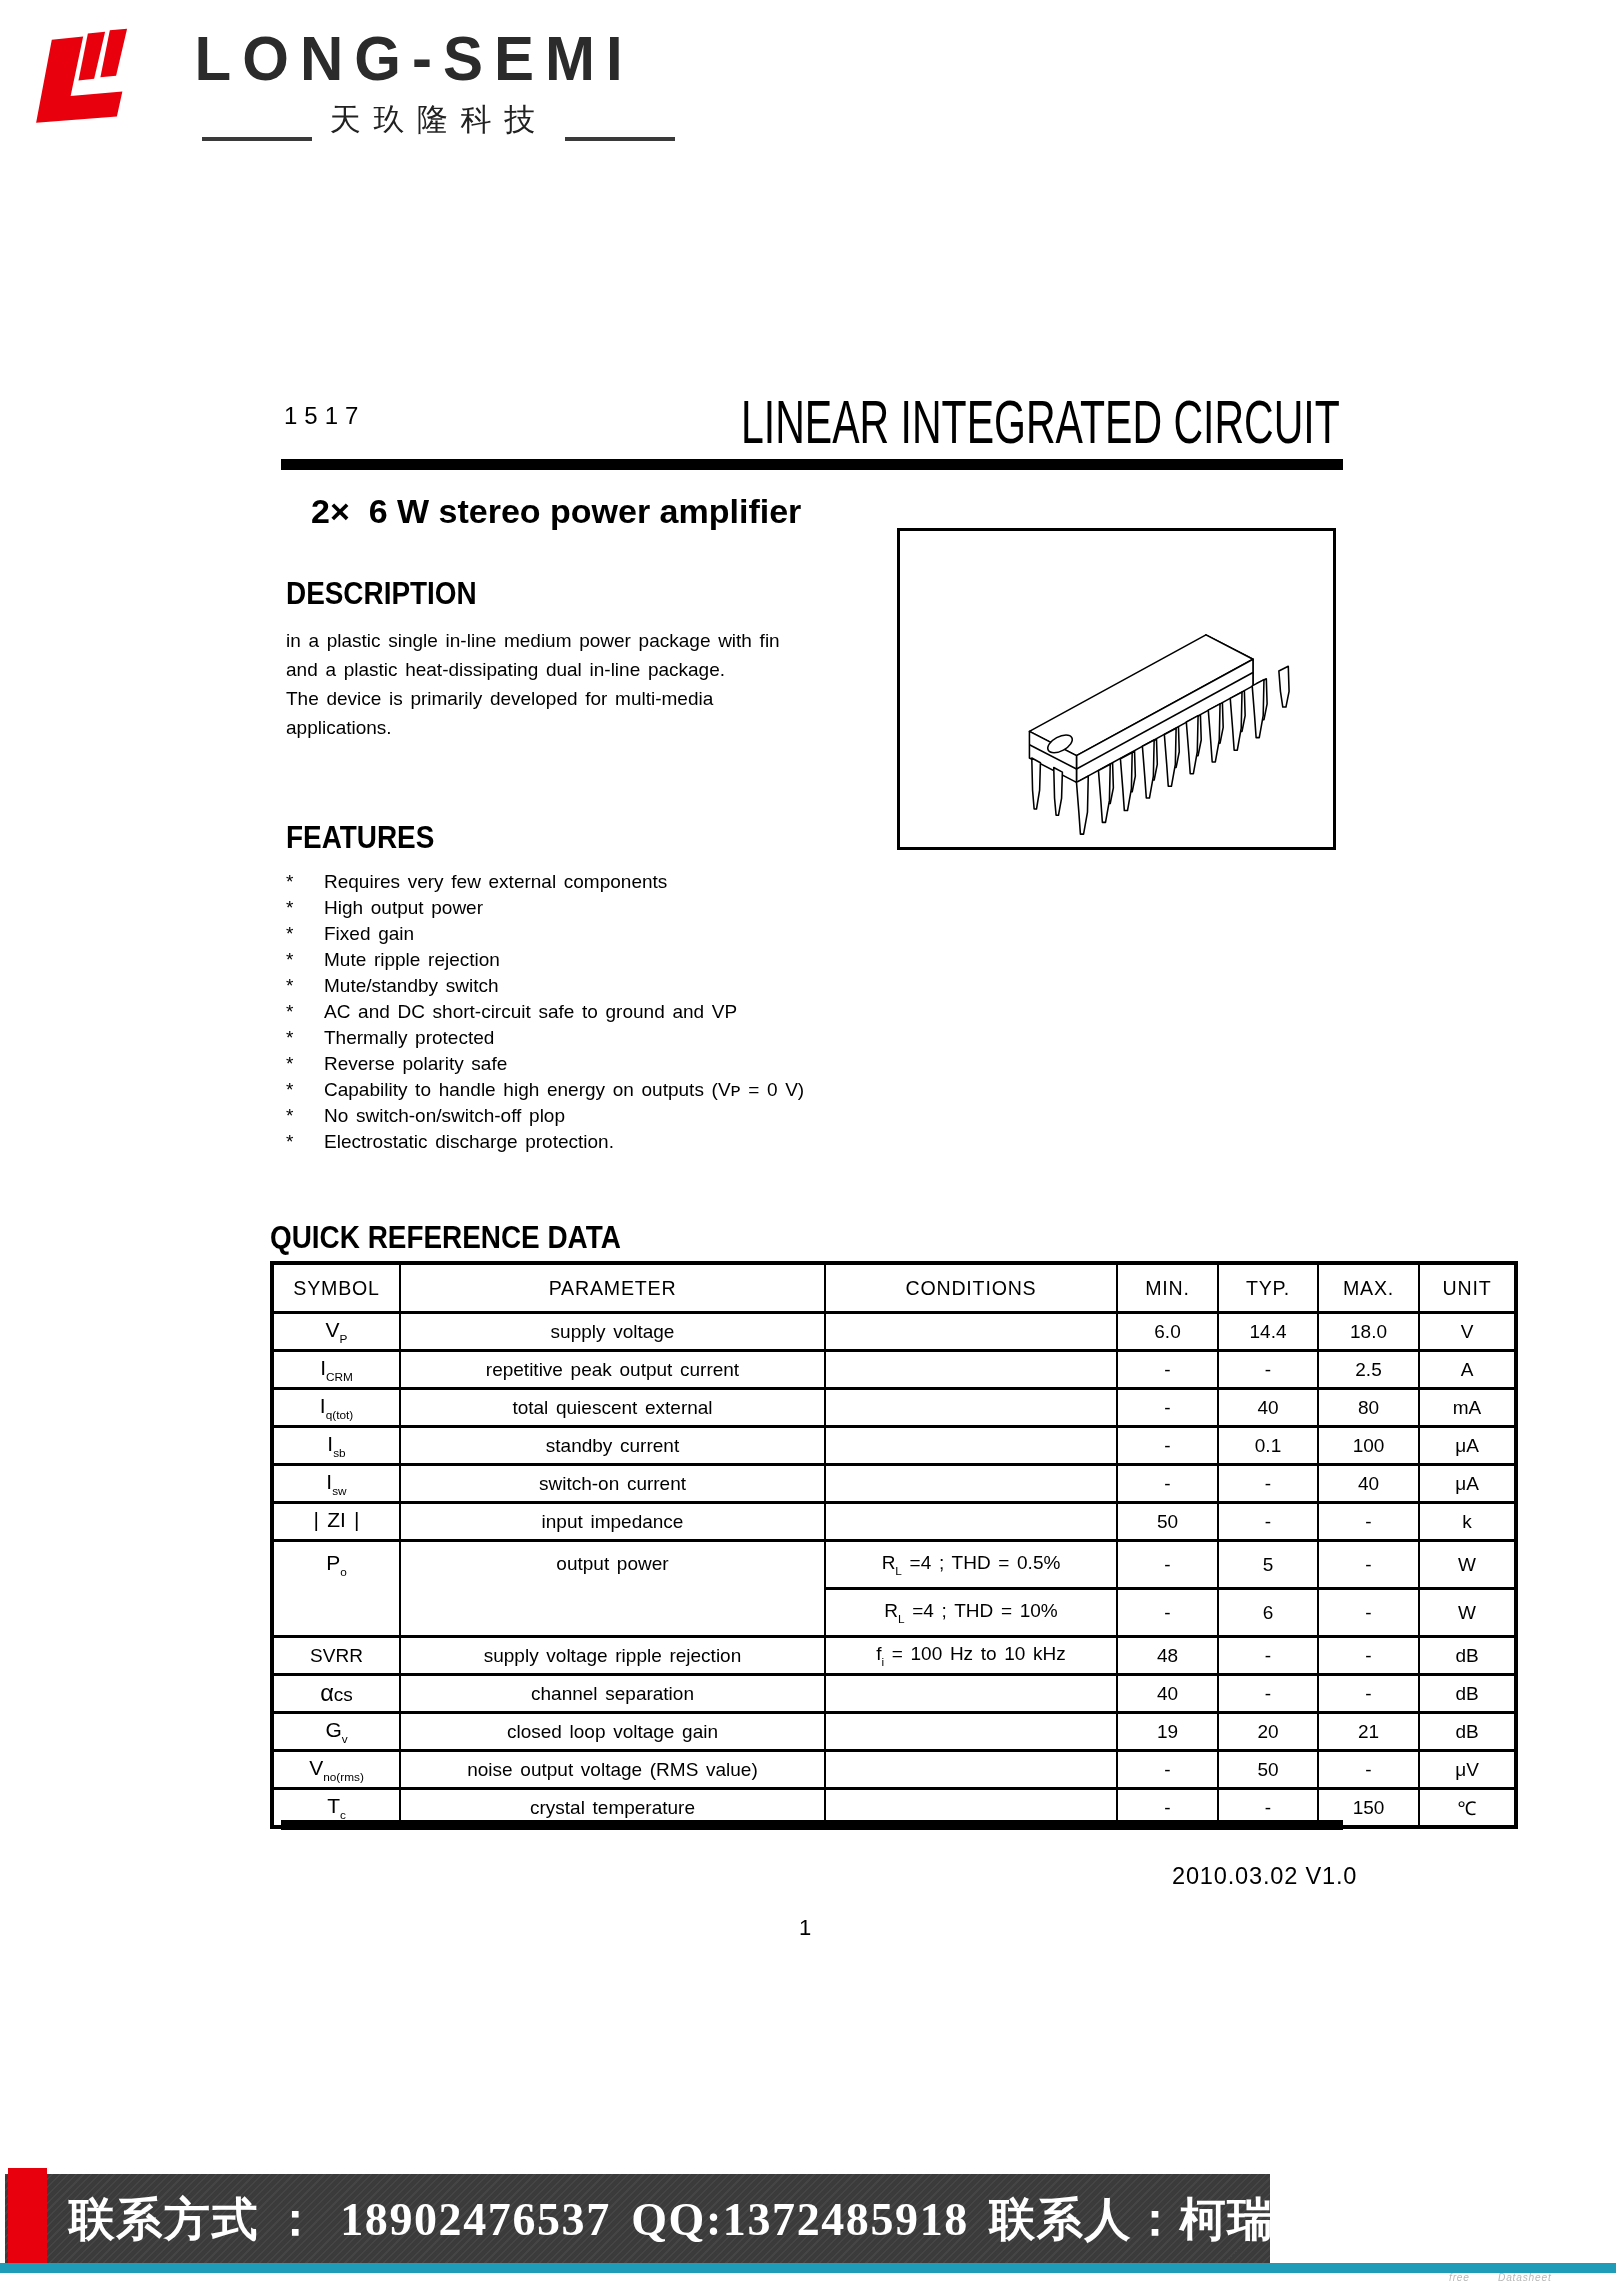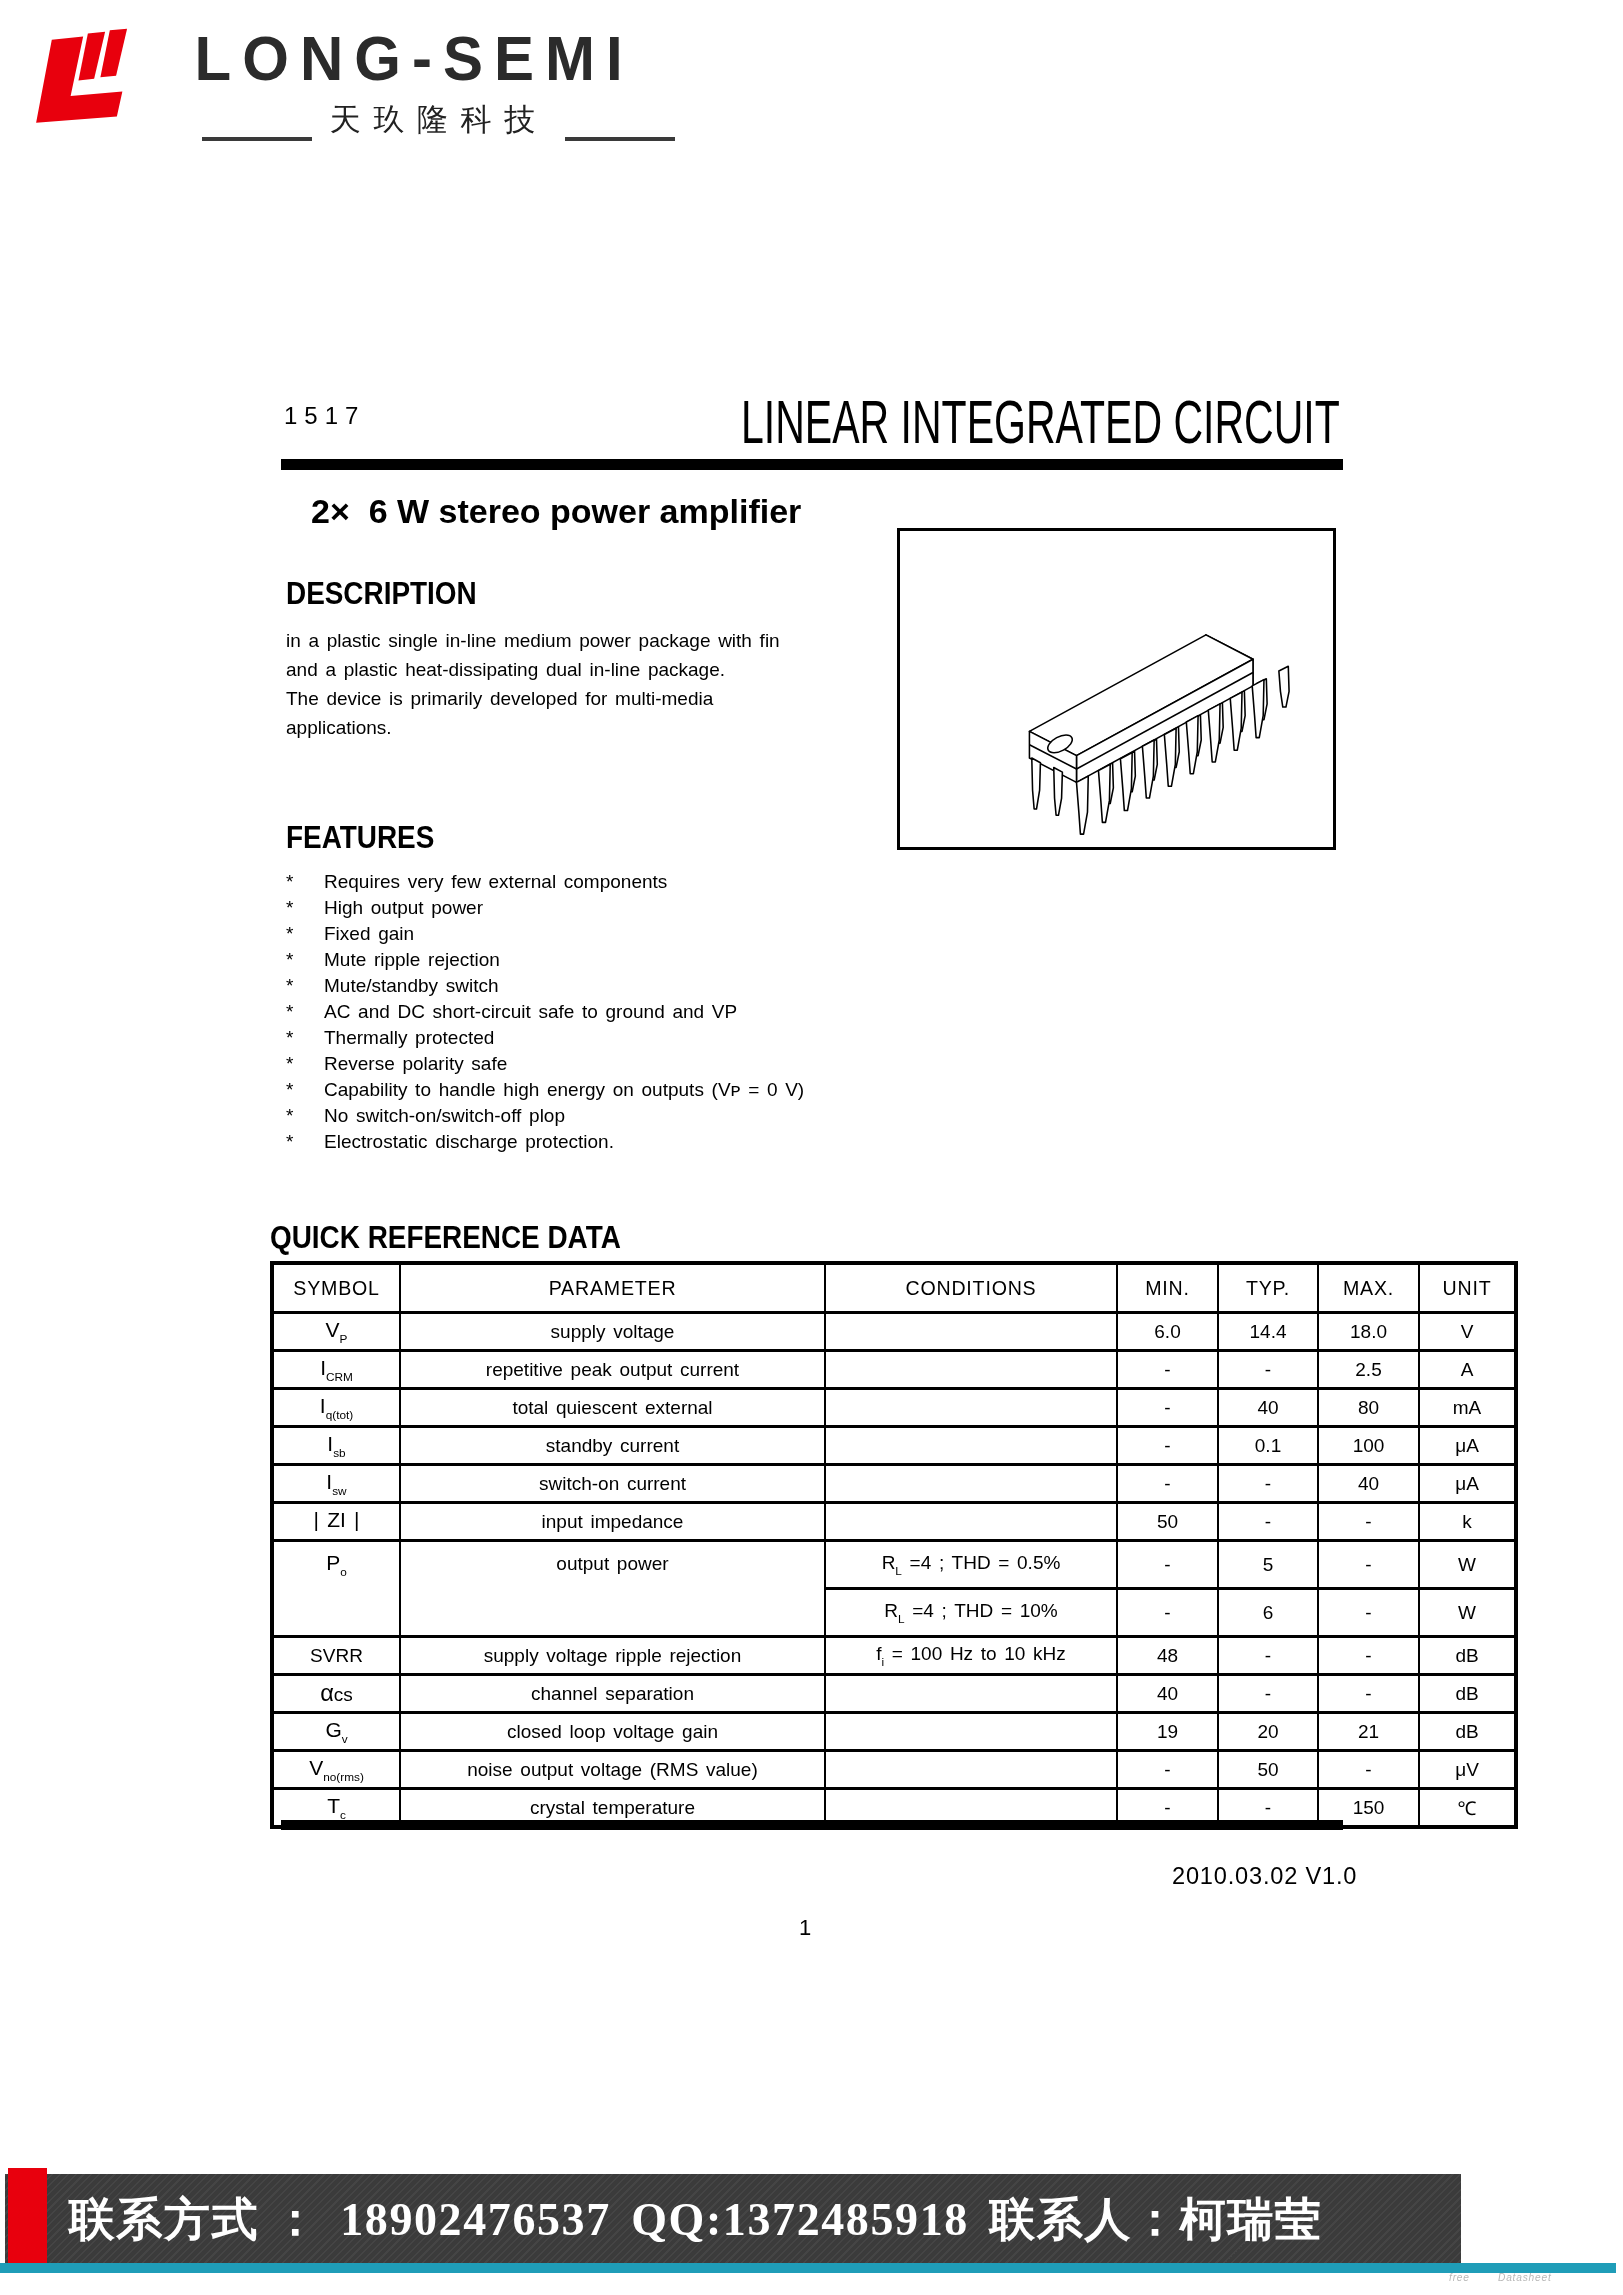--- a/index.html
+++ b/index.html
@@ -54,21 +54,21 @@
   .qrd-table .po-row td{height:45px;}
   .sym{font-size:21px;}
   .sub{font-size:11.8px;vertical-align:-5.5px;letter-spacing:0;}
   .alpha{font-size:23.6px;}
   
   .bottom-rule{position:absolute;left:281px;top:1820px;width:1062px;height:10.2px;background:#000;}
   .version{position:absolute;left:1172px;top:1863px;font-size:23.6px;letter-spacing:0.8px;}
   .page-number{position:absolute;left:799px;top:1915px;font-size:22px;}
   
   .contact-bar{
-    position:absolute;left:4.7px;top:2174px;width:1456px;height:91px;
+    position:absolute;left:4.7px;top:2174px;width:1265px;height:91px;
     background:
       repeating-linear-gradient(135deg, rgba(255,255,255,0.05) 0px, rgba(255,255,255,0.05) 1.6px, transparent 1.6px, transparent 5.5px),
       #3b3b3b;
   }
   .contact-red{position:absolute;left:3.1px;top:-6.3px;width:39px;height:104px;background:#e8000d;}
   .contact-text{
     position:absolute;left:64px;top:50%;transform:translateY(-50%);
     font-family:"Liberation Serif",serif;font-size:46px;font-weight:bold;color:#fff;
     white-space:nowrap;letter-spacing:1.6px;
   }

